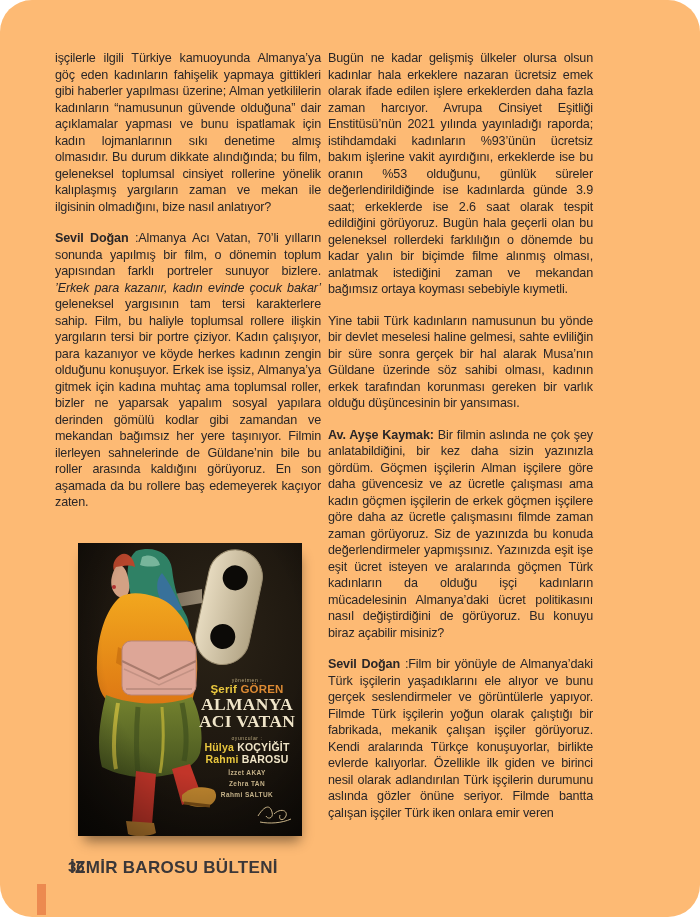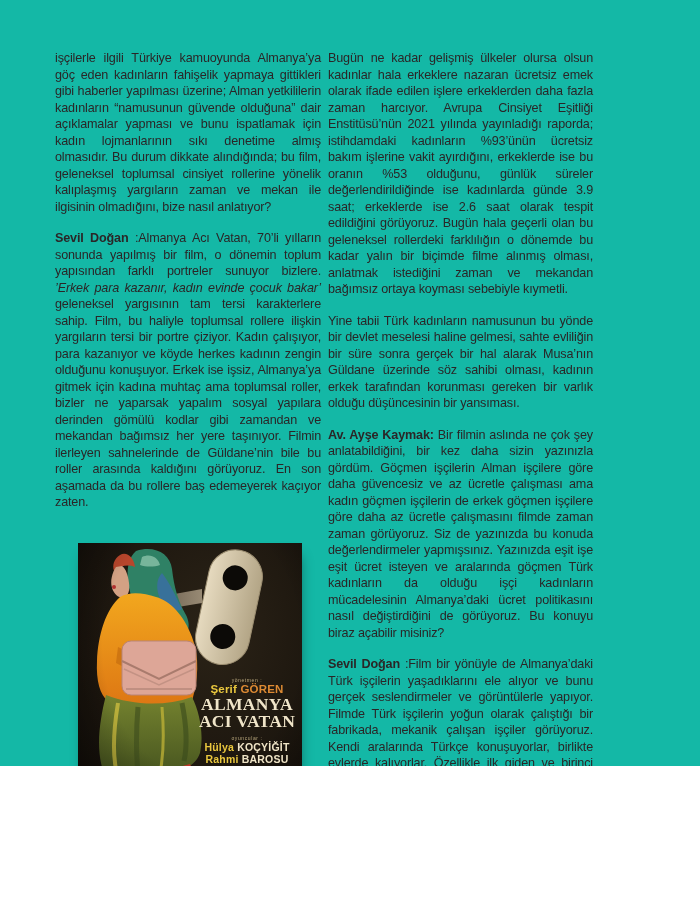--- a/index.html
+++ b/index.html
@@ -1,17 +1,17 @@
 <!DOCTYPE html>
 <html lang="tr"><head>
 <meta charset="utf-8">
 <style>
   html,body{margin:0;padding:0;background:#ffffff;}
-  .page{position:relative;width:700px;height:766px;background:#14b8a6;overflow:hidden;
-        font-family:"Liberation Sans",sans-serif;color:#2a2627;}
+  .page{position:relative;width:700px;height:917px;background:#fdba74;overflow:hidden;
+        font-family:"Liberation Sans",sans-serif;color:#2a2627;border-radius:32px;}
   .col{position:absolute;top:50px;font-size:12.6px;line-height:16.5px;text-align:justify;
        letter-spacing:-0.15px;}
   .col p{margin:0 0 15px 0;}
   #col-left{left:55px;width:266px;}
   #col-right{left:328px;width:265px;}
   .speaker{font-weight:bold;margin-top:15px;}
   .em{font-style:italic;}
 
   
   .poster{position:absolute;left:78px;top:543px;width:224px;height:293px;background:#14100b;

